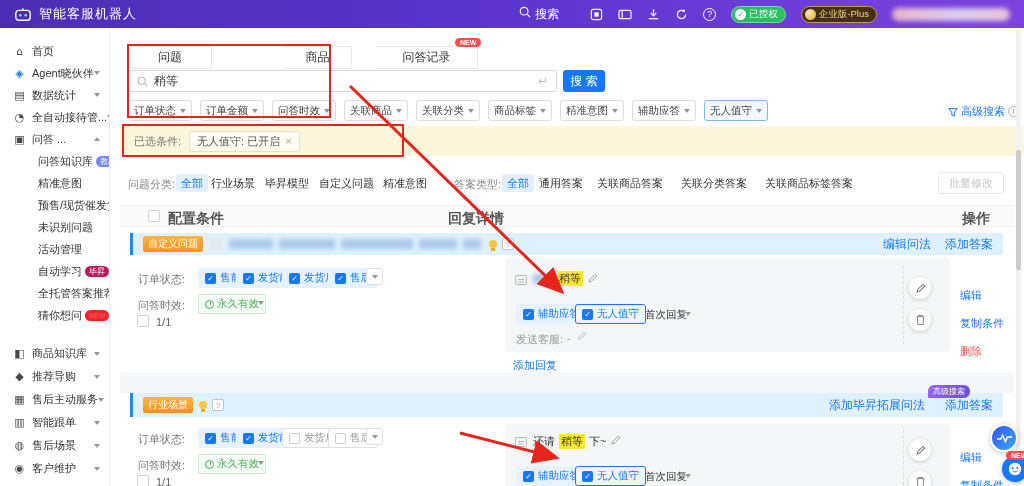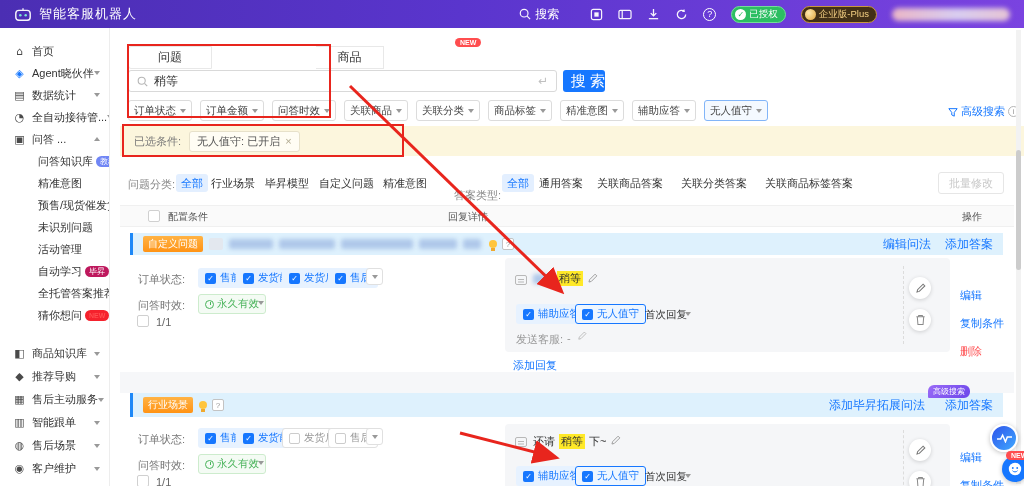--- a/index.html
+++ b/index.html
@@ -2,21 +2,21 @@
 <html><head>
 <meta charset="utf-8">
 <style>
 *{margin:0;padding:0;box-sizing:border-box}
 html,body{width:1024px;height:486px;overflow:hidden}
 body{position:relative;font-family:"Liberation Sans","DejaVu Sans",sans-serif;background:#fff;font-size:11px;color:#333}
 
 .hd{position:absolute;left:0;top:0;width:1024px;height:28px;background:linear-gradient(90deg,#4b2eb3,#5a35cd 45%,#7a43e0);display:flex;align-items:center;color:#fff;padding:0 14px;z-index:6}
 .hd-title{font-size:13px;font-weight:normal;margin-left:7px;letter-spacing:1px}
 .hd-right{margin-left:auto;display:flex;align-items:center;gap:15px}
-.hd-search{display:flex;align-items:center;gap:4px;font-size:12px;margin-right:16px}
+.hd-search{display:flex;align-items:flex-start;gap:4px;font-size:12px;margin-right:16px}
 .hd-ic{display:inline-flex;align-items:center;justify-content:center;opacity:.95}
 .helpc{width:13px;height:13px;border-radius:50%;border:1.2px solid #fff;font-size:9px;display:inline-flex;align-items:center;justify-content:center}
 .pill{display:inline-flex;align-items:center;gap:3px;border-radius:9px;font-size:9.5px;padding:1px 7px 1px 3px;white-space:nowrap}
 .pill-green{background:#2cbe62;border:1px solid #74dd99;color:#fff}
 .pill-gold{background:#423016;border:1px solid #c9973f;color:#f5d083}
 .coin{width:11px;height:11px;border-radius:50%;background:radial-gradient(circle at 35% 35%,#ffeaae,#dfa23a);display:inline-block}
 .chk{width:11px;height:11px;border-radius:50%;background:#fff;color:#2cbe62;font-size:8px;display:inline-flex;align-items:center;justify-content:center;font-weight:bold}
 .hd-blur{width:118px;height:13px;border-radius:7px;background:linear-gradient(90deg,#eab6c6,#d8cdf0 55%,#e6c4d4);filter:blur(2.5px)}
 
 .sb{position:absolute;left:0;top:28px;width:110px;height:458px;background:#fff;border-right:1px solid #ededed;padding-top:12px;font-size:11px;color:#333;z-index:2}
@@ -30,34 +30,34 @@
 .mini.blue{background:#7086f5}
 .mini.purple{background:#be185d}
 .mini.red{background:#f5222d;font-size:7px;font-weight:bold}
 
 .main{position:absolute;left:110px;top:28px;width:914px;height:458px;background:#fff;z-index:1}
 .tab{position:absolute;height:23px;border:1px solid #e8e8e8;border-left:none;display:flex;align-items:center;justify-content:center;font-size:12px;color:#333;background:#fff;top:18px}
 .tab.first{border-left:1px solid #e8e8e8;border-radius:3px 0 0 3px}
 .tab.active{background:#1677ff;color:#fff;border-color:#1677ff}
 .badge-new{position:absolute;background:#ff4d4f;color:#fff;font-size:7px;border-radius:7px;padding:1px 5px;font-weight:bold;z-index:3}
 .inp{position:absolute;border:1px solid #d9d9d9;border-radius:3px;display:flex;align-items:center;font-size:12px;color:#333;padding:0 8px;gap:6px;background:#fff}
-.btn-pri{position:absolute;background:#1677ff;color:#fff;border-radius:3px;display:flex;align-items:center;justify-content:flex-end;font-size:15px}
+.btn-pri{position:absolute;background:#1677ff;color:#fff;border-radius:3px;display:flex;align-items:center;justify-content:center;font-size:12px}
 .fchip{position:absolute;width:64px;height:21px;border:1px solid #dcdcdc;border-radius:3px;background:#fff;display:flex;align-items:center;justify-content:space-between;padding:0 5px;font-size:10.5px;color:#444;top:72px}
 .fchip.on{border-color:#82b5f8;background:#f4f9ff}
 .advs{position:absolute;display:flex;align-items:center;gap:3px;color:#1677ff;font-size:11px}
 .icircle{width:11px;height:11px;border-radius:50%;border:1px solid #b5b5b5;color:#9a9a9a;font-size:8px;display:inline-flex;align-items:center;justify-content:center;font-style:normal}
 .ybar{position:absolute;background:#fcf6dd;display:flex;align-items:center;font-size:11px;color:#777;padding:0 14px}
 .ytag{background:#fffdf4;border:1px solid #e7e1ca;border-radius:3px;padding:2px 7px;margin-left:8px;display:flex;align-items:center;gap:5px;color:#555}
 .link{color:#1677ff;cursor:pointer;text-decoration:none}
 .copt{position:absolute;height:18px;display:inline-flex;align-items:center;font-size:11px;color:#333;padding:0 5px;border-radius:3px;top:146px;white-space:nowrap}
 .copt.on{background:#e3efff;color:#1677ff}
 .clabel{position:absolute;font-size:11px;color:#888;white-space:nowrap}
 .btn-ghost{position:absolute;border:1px solid #e6e6e6;border-radius:3px;color:#c8c8c8;font-size:11px;display:flex;align-items:center;justify-content:center;background:#fff}
 .thead{position:absolute;background:#fafafa;border-top:1px solid #f0f0f0;border-bottom:1px solid #f0f0f0}
-.th{position:absolute;font-size:10px;color:#555;font-weight:normal}
+.th{position:absolute;font-size:14px;color:#555;font-weight:bold}
 .cbx{position:absolute;width:12px;height:12px;border:1px solid #d0d0d0;border-radius:2px;background:#fff}
 .gbar{position:absolute;background:#def1fd;border-left:3px solid #1e88f7;display:flex;align-items:center;padding:0 10px;font-size:12px}
 .gbadge{background:linear-gradient(180deg,#ffb345,#ff9315);color:#fff;font-size:10px;border-radius:2px;padding:1px 5px;margin-right:6px;flex:none}
 .note-ic{width:14px;height:12px;background:#e3e8ef;border-radius:2px;margin-right:6px;flex:none}
 .bulb{width:8px;height:8px;background:#ffc53d;border-radius:50%;position:relative;display:inline-block;flex:none}
 .bulb:after{content:"";position:absolute;left:2px;bottom:-3px;width:4px;height:3px;background:#f0a92e}
 .helpsq{width:12px;height:12px;border:1px solid #c3c3c3;border-radius:2px;color:#999;font-size:8px;display:inline-flex;align-items:center;justify-content:center;flex:none;background:#fff}
 .blurchunk{display:inline-block;height:10px;border-radius:2px;background:#afc8ea;filter:blur(2px);flex:none}
 .scb{position:absolute;display:inline-flex;align-items:center;gap:4px;background:#e7f2ff;border:1px solid transparent;border-radius:3px;padding:2px 6px;font-size:10.5px;color:#1677ff;white-space:nowrap}
 .scb .cb{width:11px;height:11px;background:#1677ff;border-radius:2px;color:#fff;font-size:8px;display:inline-flex;align-items:center;justify-content:center}
@@ -231,22 +231,25 @@
       <span class="sb-caret caret"></span>
     </div>
   </div>
 </div>
 
 <div class="main">
 
   <div class="tab first" style="left:18px;width:84px">
       <span>问题</span>
     </div>
-  <div class="tab" style="left:206px;width:68px">
+  <div class="tab" style="left:174px;width:68px">
       <span>商品</span>
+    </div>
+  <div class="tab" style="left:266px;width:102px">
+      <span>问答记录</span>
     </div>
   <span class="badge-new" style="left:345px;top:10px">NEW</span>
 
   <div class="inp" style="left:18px;top:42px;width:429px;height:22px">
     <span style="display:inline-flex">
         <svg width="11" height="11" viewBox="0 0 14 14">
           <circle cx="6" cy="6" r="4.5" fill="none" stroke="#b5b5b5" stroke-width="1.4"></circle>
           <line x1="9.5" y1="9.5" x2="13" y2="13" stroke="#b5b5b5" stroke-width="1.4"></line>
         </svg>
       </span>
@@ -312,21 +315,21 @@
     </span>
     <span class="link" style="margin-left:auto">清空</span>
   </div>
 
   <span class="clabel" style="left:18px;top:149px">问题分类:</span>
   <span class="copt on" style="left:66px">全部</span>
   <span class="copt" style="left:96px">行业场景</span>
   <span class="copt" style="left:150px">毕昇模型</span>
   <span class="copt" style="left:204px">自定义问题</span>
   <span class="copt" style="left:268px">精准意图</span>
-  <span class="clabel" style="left:344px;top:160px">答案类型:</span>
+  <span class="clabel" style="left:344px;top:149px">答案类型:</span>
   <span class="copt on" style="left:392px">全部</span>
   <span class="copt" style="left:424px">通用答案</span>
   <span class="copt" style="left:482px">关联商品答案</span>
   <span class="copt" style="left:566px">关联分类答案</span>
   <span class="copt" style="left:650px">关联商品标签答案</span>
   <div class="btn-ghost" style="left:828px;top:144px;width:66px;height:22px">
       <span>批量修改</span>
     </div>
 
   <div class="thead" style="left:10px;top:177px;width:894px;height:22px"></div>

